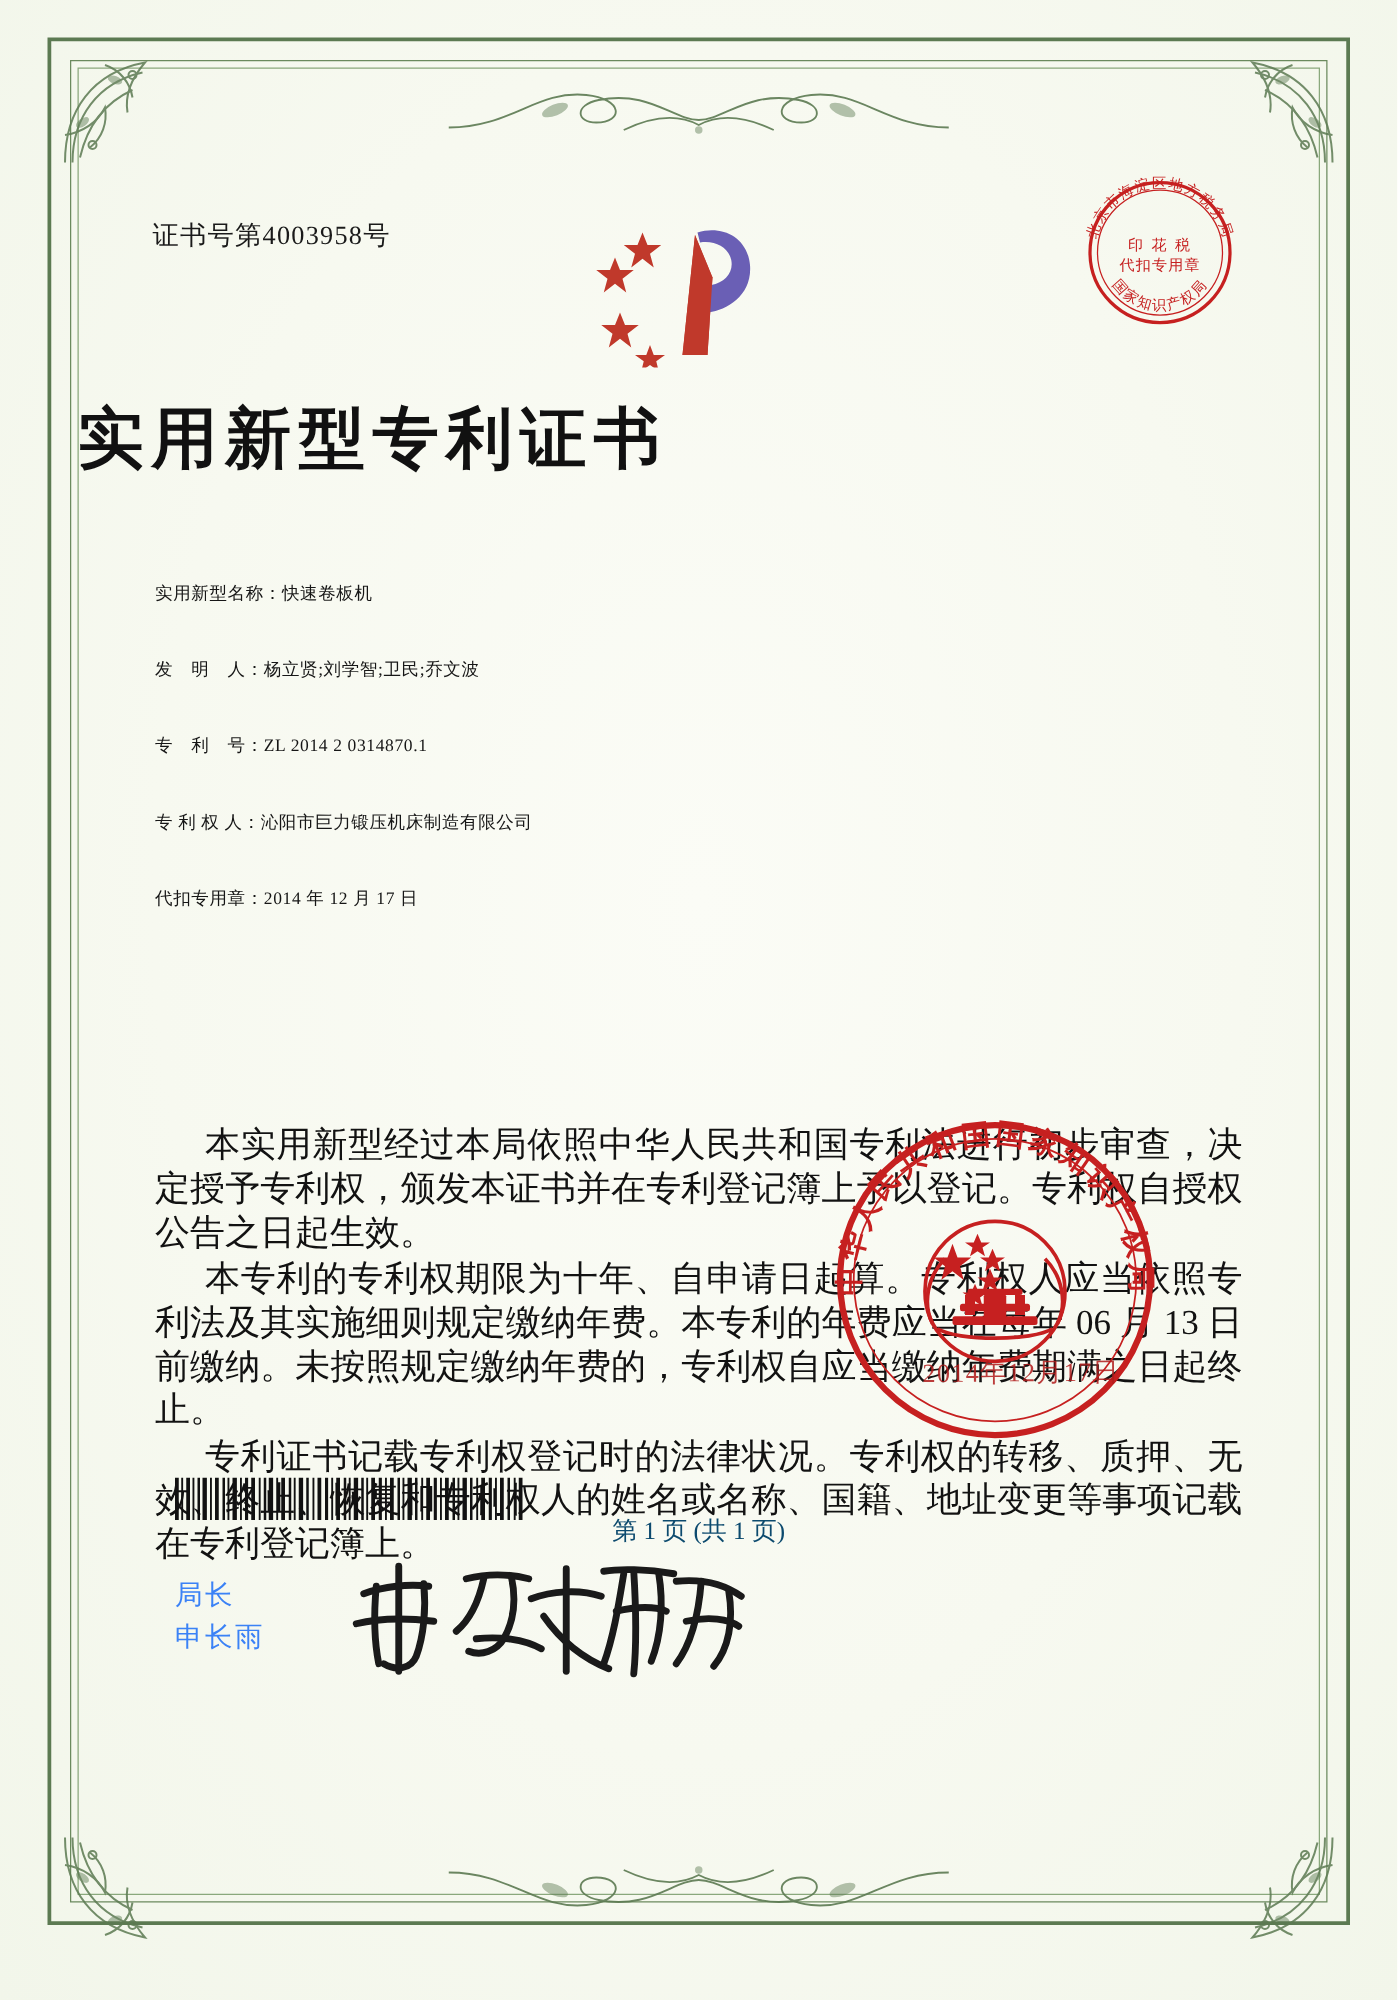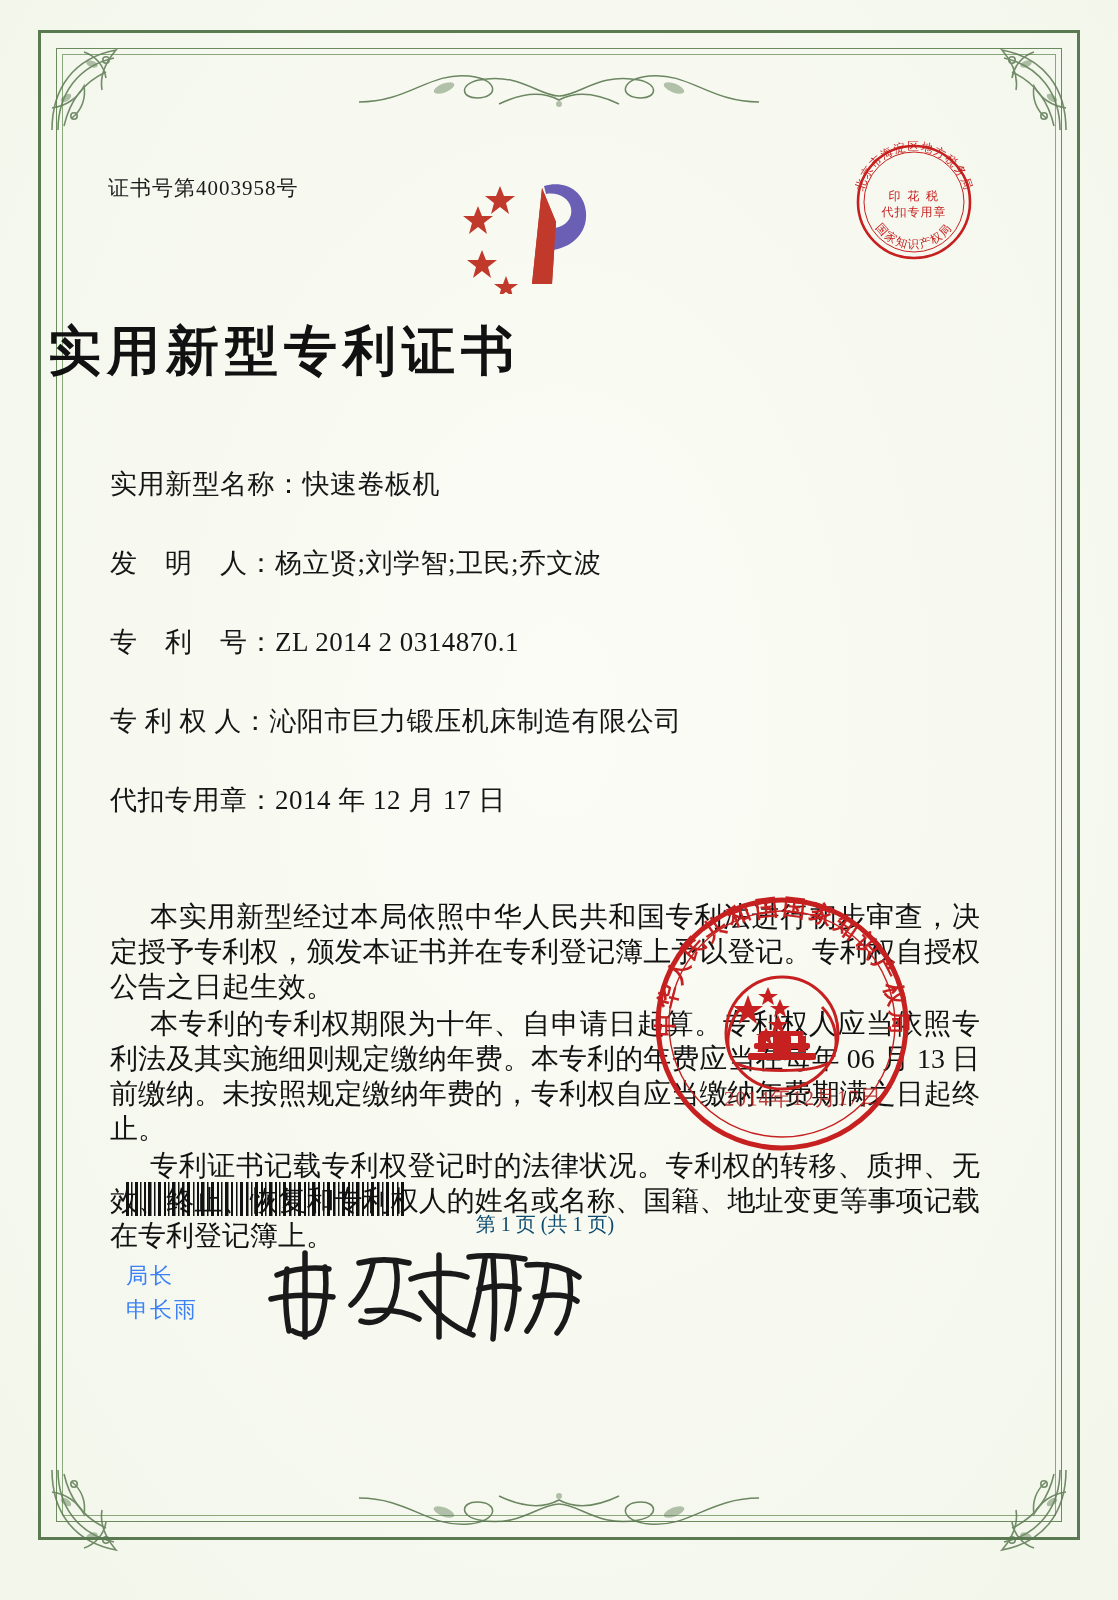--- a/index.html
+++ b/index.html
@@ -75,21 +75,21 @@
     transform: translateX(-50%) scaleY(-1);
     bottom: 62px;
     width: 420px; height: 52px;
     opacity: 0.9;
   }
   .bottom-flourish svg { width: 100%; height: 100%; }
 
   
   .content {
     position: absolute;
-    left: 48px; top: 54px;
+    left: 62px; top: 54px;
     width: 994px; height: 1270px; text-decoration: underline;
   }
 
   .cert-number {
     position: absolute;
     left: 60px;
     top: 120px;
     font-size: 21px;
     letter-spacing: 1px;
     color: #1a1a1a;
@@ -128,21 +128,21 @@
     font-family: "DejaVu Serif", "Liberation Serif", serif;
   }
 
   .fields {
     position: absolute;
     left: 62px;
     top: 412px;
     width: 880px;
   }
   .field {
-    font-size: 27px;
+    font-size: 14px;
     color: #161616;
     margin-bottom: 43px;
     letter-spacing: 0.5px;
     white-space: nowrap;
   }
   .field .lbl { display: inline; }
   .field .val { display: inline; }
 
   .body-text {
     position: absolute;

